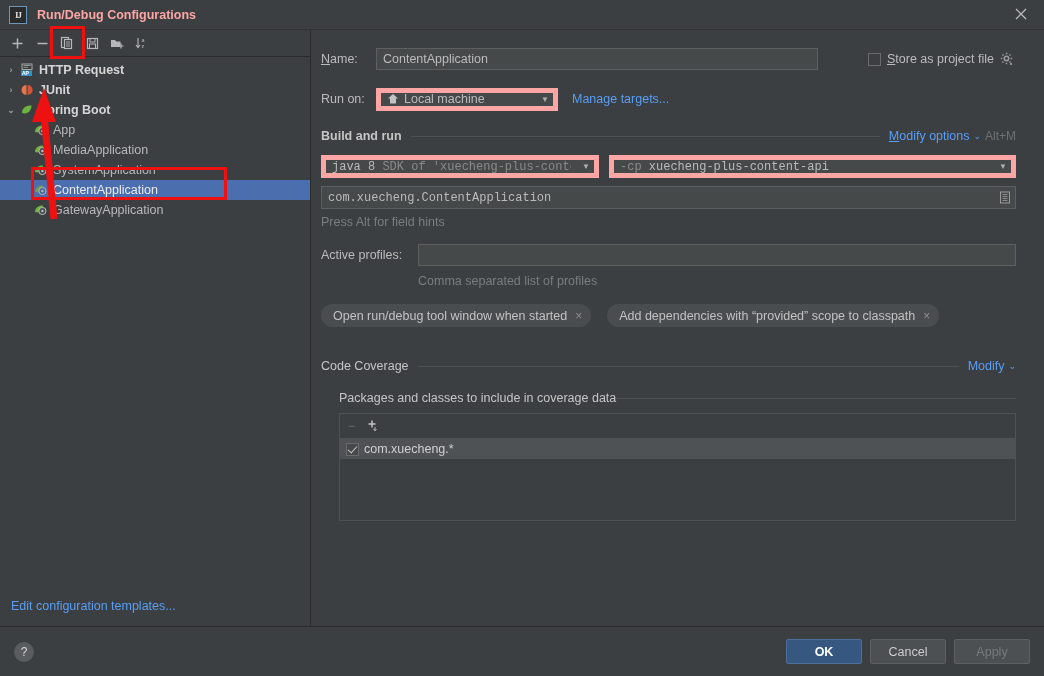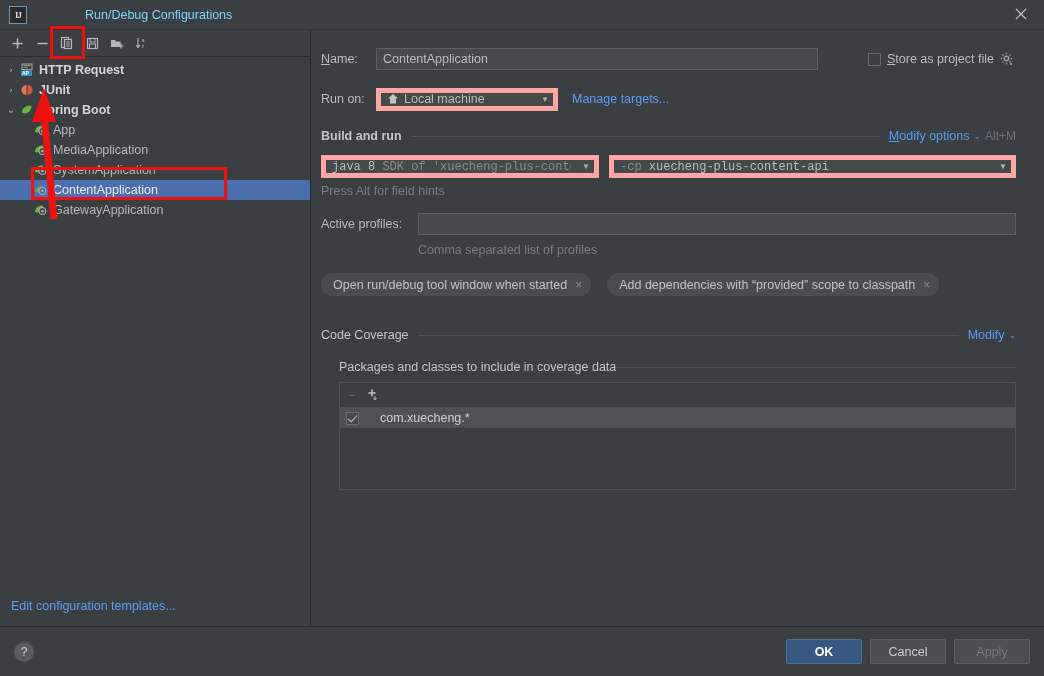--- a/index.html
+++ b/index.html
@@ -28,35 +28,35 @@
   
   .titlebar {
     height: 29px;
     min-height: 29px;
     background: #3c3f41;
     display: flex;
     align-items: center;
     padding-left: 9px;
     border-bottom: 1px solid #323232;
     position: relative;
-    gap: 48px;
   }
   .app-icon {
     width: 16px; height: 16px;
     border: 1px solid #6897bb;
     background: #2b2b2b;
     display: flex; align-items: center; justify-content: center;
     font-size: 9px; color: #dddddd; font-weight: bold;
     letter-spacing: -1px;
     font-family: "Liberation Serif", serif;
     margin-right: 10px;
   }
   .title-text {
     font-size: 12.5px;
-    color: #7dd3fc;
+    color: #fca5a5;
+    font-weight: bold;
   }
   .close-btn {
     position: absolute;
     right: 0; top: 0;
     width: 46px; height: 28px;
     display: flex; align-items: center; justify-content: center;
     color: #c0c0c0;
     font-size: 14px;
   }
   .close-btn svg { display:block; }
@@ -366,21 +366,21 @@
     color: #b2b2b2;
     border-bottom: 1px solid #4f5254;
   }
   .cov-toolbar .dis { color: #6d7072; }
   .cov-row {
     background: #4e5254;
     height: 20px;
     display: flex;
     align-items: center;
     padding-left: 6px;
-    gap: 21px;
+    gap: 5px;
     font-size: 12.5px;
     color: #cfcfcf;
   }
 
   
   .bottombar {
     height: 49px;
     min-height: 49px;
     border-top: 1px solid #2b2b2b;
     display: flex;
@@ -636,20 +636,29 @@
           <div class="combo sdk-combo">
             <span class="sdk-text"><span>java 8</span><span class="dim"> SDK of 'xuecheng-plus-content</span></span>
             <span class="caret">▼</span>
           </div>
           <div class="combo cp-combo">
             <span class="cp-text"><span class="dim">-cp</span> <span>xuecheng-plus-content-api</span></span>
             <span class="caret">▼</span>
           </div>
         </div>
 
+        <div class="mainclass-input">
+          <span>com.xuecheng.ContentApplication</span>
+          <span class="browse">
+            <svg width="12" height="13" viewBox="0 0 12 13" style="display:block">
+              <rect x="1.5" y="1" width="9" height="11" fill="none" stroke="#9a9a9a" stroke-width="1"></rect>
+              <path d="M3.5 3.5 H8.5 M3.5 5.5 H8.5 M3.5 7.5 H8.5 M3.5 9.5 H8.5" stroke="#9a9a9a" stroke-width="0.8"></path>
+            </svg>
+          </span>
+        </div>
 
         <div class="alt-hint">Press Alt for field hints</div>
 
         <div class="profiles-row">
           <span class="lbl profiles-label">Active profiles:</span>
           <input class="text-input profiles-input" type="text" value="" style="">
         </div>
         <div class="profiles-hint">Comma separated list of profiles</div>
 
         <div class="chips">

